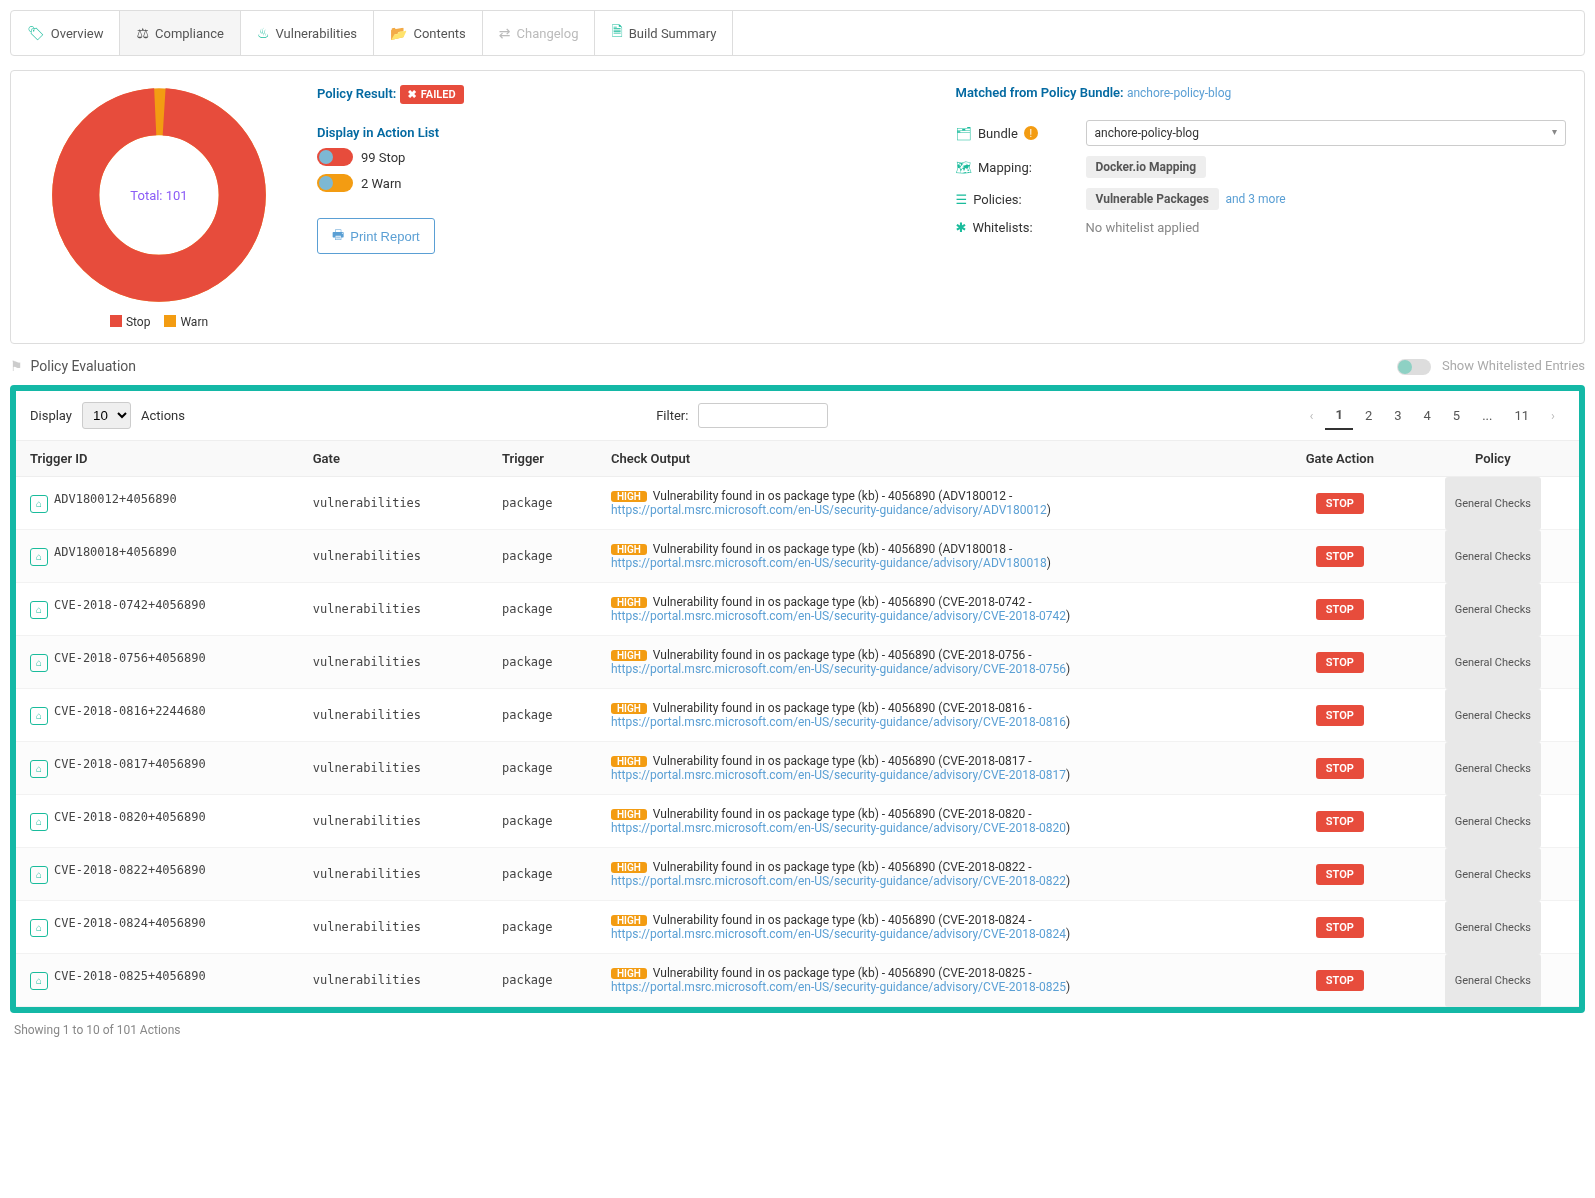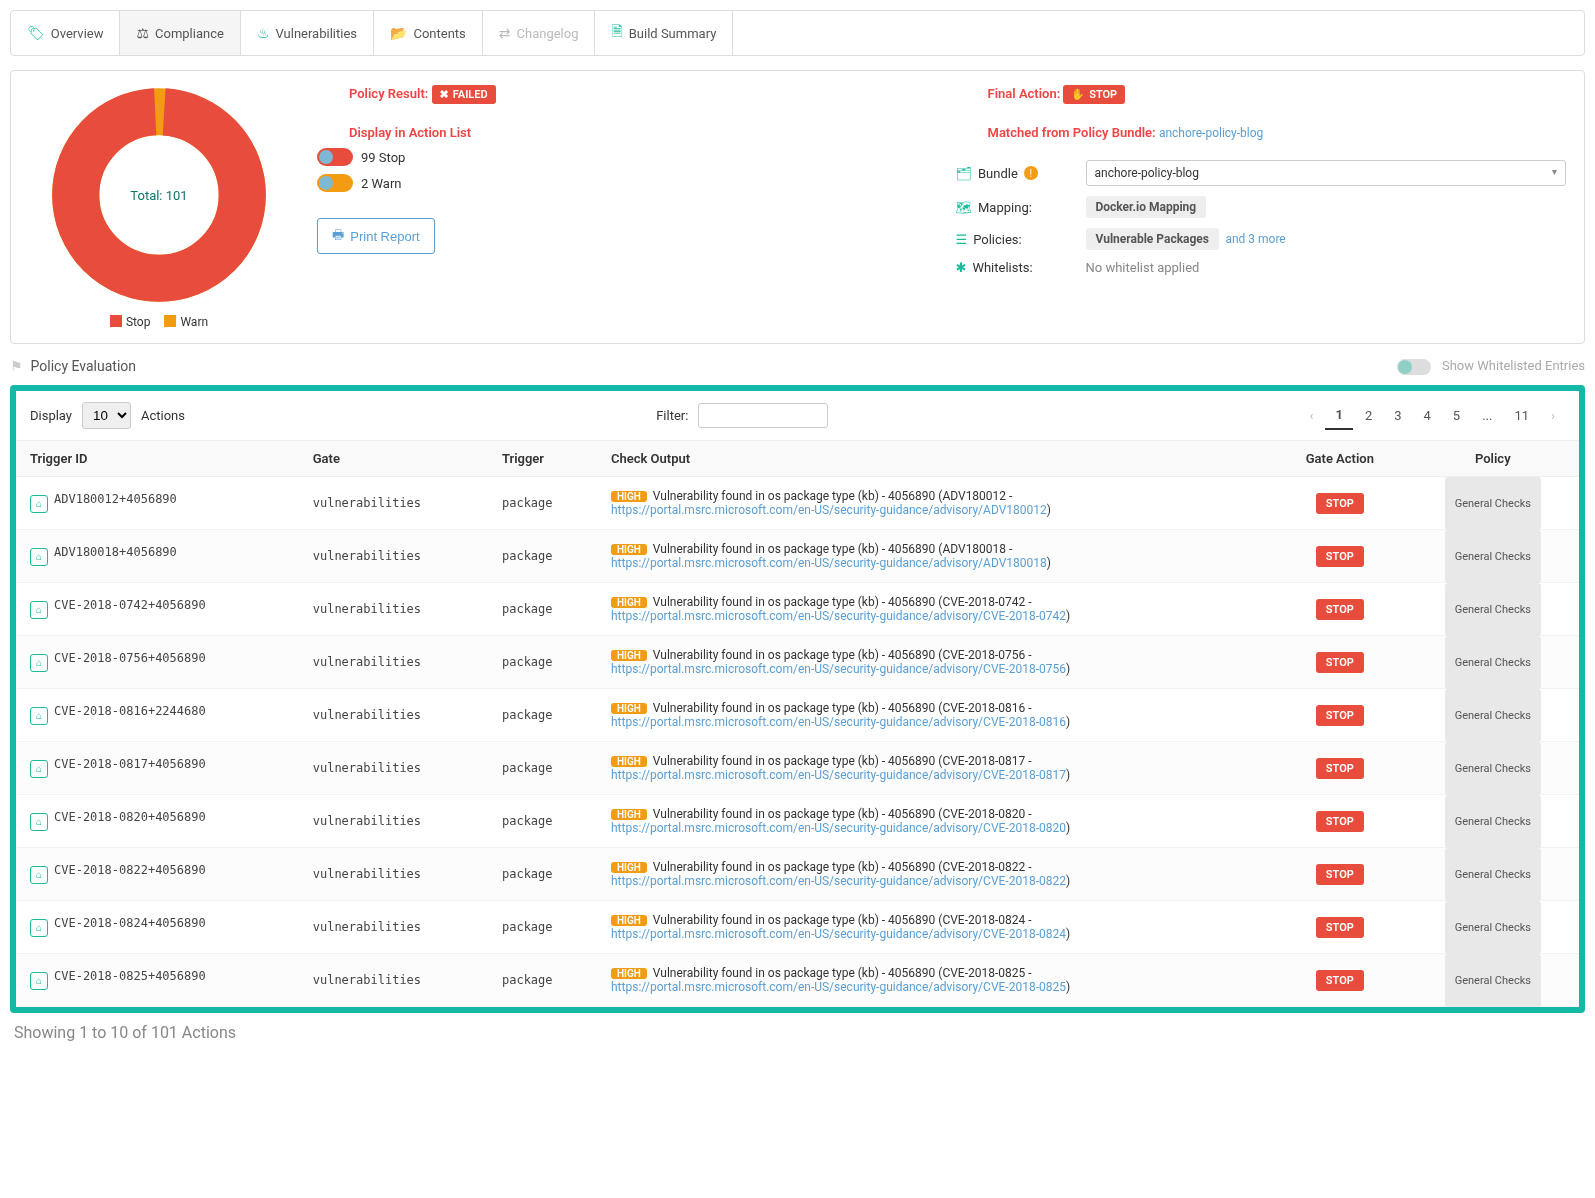--- a/index.html
+++ b/index.html
@@ -7,27 +7,27 @@
 .tabs { display: flex; border: 1px solid #ddd; border-radius: 4px; overflow: hidden; margin-bottom: 14px; }
 .tab { padding: 10px 16px; border-right: 1px solid #ddd; cursor: pointer; display: flex; align-items: center; gap: 6px; font-size: 13px; color: #555; }
 .tab.active { background: #f5f5f5; }
 .tab.disabled { color: #bbb; }
 .tab-icon { font-size: 14px; }
 .teal { color: #1abc9c; }
 .card { border: 1px solid #ddd; border-radius: 4px; padding: 14px 18px; margin-bottom: 14px; }
 .top-panel { display: flex; gap: 28px; }
 .chart-col { flex: 0 0 260px; display: flex; flex-direction: column; align-items: center; }
 .donut-wrap { position: relative; width: 220px; height: 220px; }
-.donut-center { position: absolute; top: 50%; left: 50%; transform: translate(-50%,-50%); font-size: 13px; color: #0f766e; }
+.donut-center { position: absolute; top: 50%; left: 50%; transform: translate(-50%,-50%); font-size: 13px; color: #8b5cf6; }
 .donut-pct { position: absolute; top: 70%; left: 50%; transform: translate(-50%,-50%); font-size: 12px; color: #fff; }
 .legend { margin-top: 10px; display: flex; gap: 14px; font-size: 12px; }
 .legend-sq { display:inline-block; width:12px; height:12px; margin-right:4px; vertical-align:-1px; }
 .mid-col { flex: 1; }
 .right-col { flex: 1; }
-.kv-label { font-weight: 600; font-size: 13px; color: #ef4444; margin-bottom: 8px; display:inline-block;margin-left:32px;}
+.kv-label { font-weight: 600; font-size: 13px; color: #0369a1; margin-bottom: 8px; display:inline-block;}
 .badge { display: inline-flex; align-items: center; padding: 3px 8px; border-radius: 3px; font-size: 11px; font-weight: 600; color: #fff; gap: 4px; }
 .badge-red { background: #e74c3c; }
 .toggle { width: 36px; height: 18px; border-radius: 9px; display: inline-block; position: relative; vertical-align: middle; margin-right: 8px; }
 .toggle.red { background: #e74c3c; }
 .toggle.orange { background: #f39c12; }
 .toggle-knob { width: 14px; height: 14px; border-radius: 50%; background: #7db8d4; position: absolute; top: 2px; left: 2px; }
 .action-row { display: flex; align-items: center; margin-bottom: 8px; font-size: 13px; }
 .print-btn { border: 1px solid #5a9fd4; color: #5a9fd4; background: #fff; padding: 6px 14px; border-radius: 3px; font-size: 13px; cursor: pointer; display: inline-flex; align-items: center; gap: 6px; margin-top: 18px; }
 .rt { display: flex; margin-bottom: 10px; align-items: center; }
 .rt-label { width: 130px; font-size: 13px; color: #333; display:flex; align-items:center; gap:6px;}
@@ -52,21 +52,21 @@
 th { text-align:left; padding:10px 14px; background:#f9f9f9; border-top:1px solid #eee; border-bottom:1px solid #eee; font-size:13px; font-weight:600; color:#333;}
 th.center { text-align:center; }
 td { padding:12px 14px; border-bottom:1px solid #f2f2f2; font-size:12px; vertical-align:middle;}
 tr:nth-child(even) td { background:#fcfcfc; }
 .mono { font-family: Menlo, Consolas, monospace; font-size:12px; color:#444;}
 .trig-ico { display:inline-flex; width:18px; height:18px; border:1px solid #1abc9c; border-radius:3px; color:#1abc9c; align-items:center; justify-content:center; font-size:10px; margin-right:6px; vertical-align:-4px;}
 .sev { background:#f39c12; color:#fff; padding:0 6px; border-radius:3px; font-size:10px; font-weight:600; margin-right:6px; }
 .stop-btn { background:#e74c3c; color:#fff; padding:4px 10px; border-radius:3px; font-size:11px; font-weight:600; }
 .gen-chip { background:#e8e8e8; color:#555; padding:20px 10px; border-radius:3px; font-size:11px; }
 td.center { text-align:center; }
-.footer-info { padding:10px 4px; font-size:16px; color:#888;}
+.footer-info { padding:10px 4px; font-size:12px; color:#888;}
 .warn-ico{ display:inline-flex; width:14px;height:14px;border-radius:50%;background:#f39c12;color:#fff;font-size:10px;align-items:center;justify-content:center;}
 </style>
 </head>
 <body>
 
 <div class="tabs">
   <div class="tab">
       <span class="tab-icon teal">🏷</span>
       <span>Overview</span>
     </div>
@@ -131,27 +131,20 @@
           </span>
         <span>2 Warn</span>
       </div>
       <button class="print-btn">
           <span>🖶</span>
           <span>Print Report</span>
         </button>
     </div>
 
     <div class="right-col">
-      <div style="margin-bottom:16px;">
-        <span class="kv-label">Final Action:</span>
-        <span class="badge badge-red">
-            <span>✋</span>
-            <span>STOP</span>
-          </span>
-      </div>
       <div style="margin-bottom:12px;">
         <span class="kv-label">Matched from Policy Bundle:</span>
         <a class="link">anchore-policy-blog</a>
       </div>
       <div class="rt">
         <div class="rt-label">
             <span class="teal">🗂</span>
             <span>Bundle</span> 
             <span class="warn-ico">!</span>
           </div>

